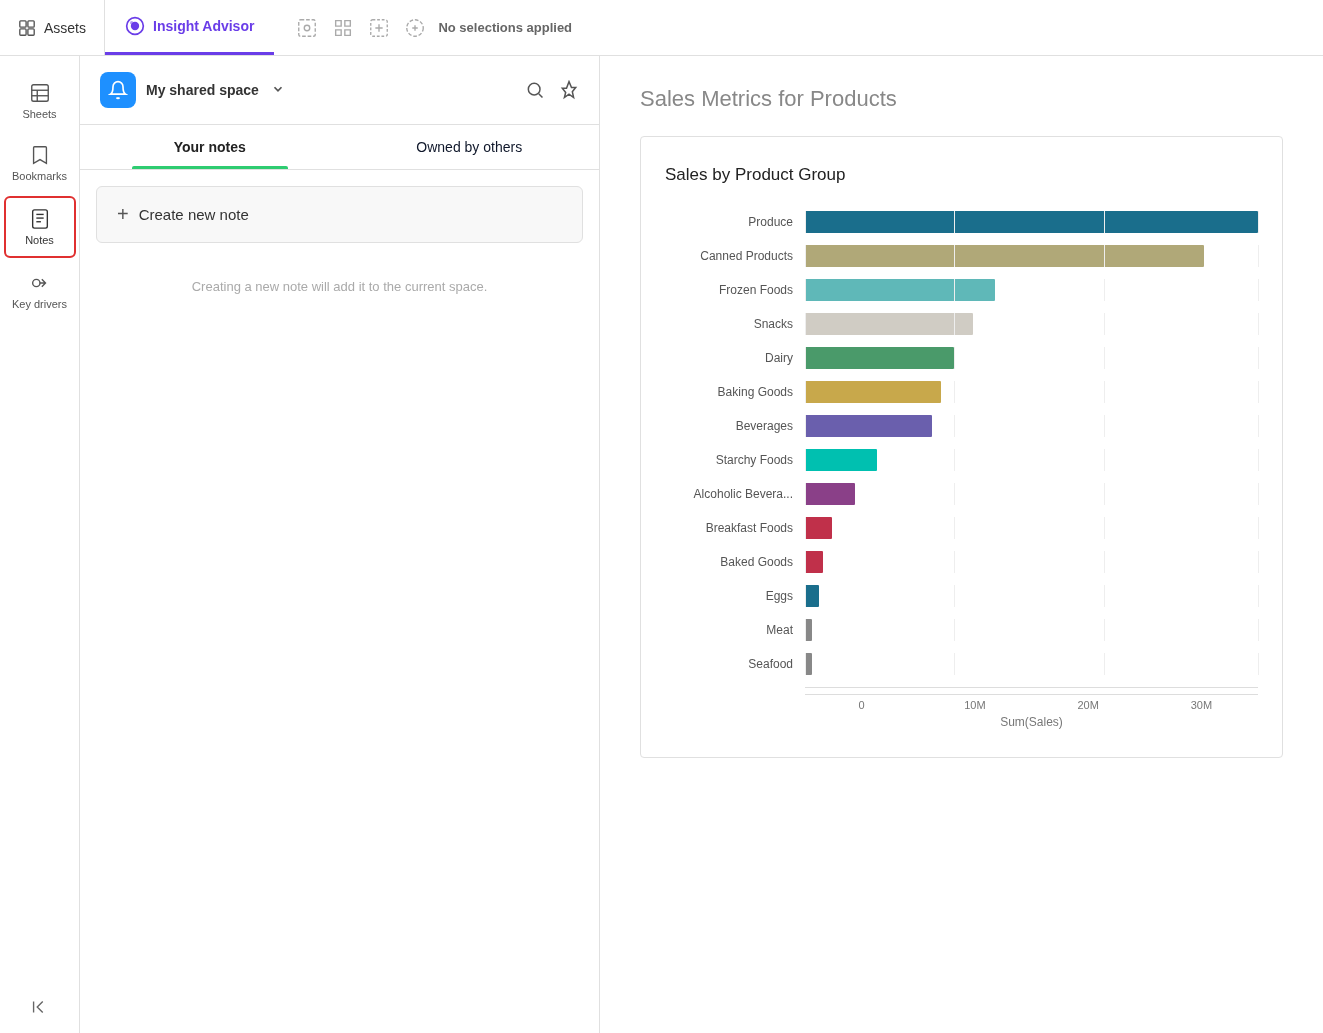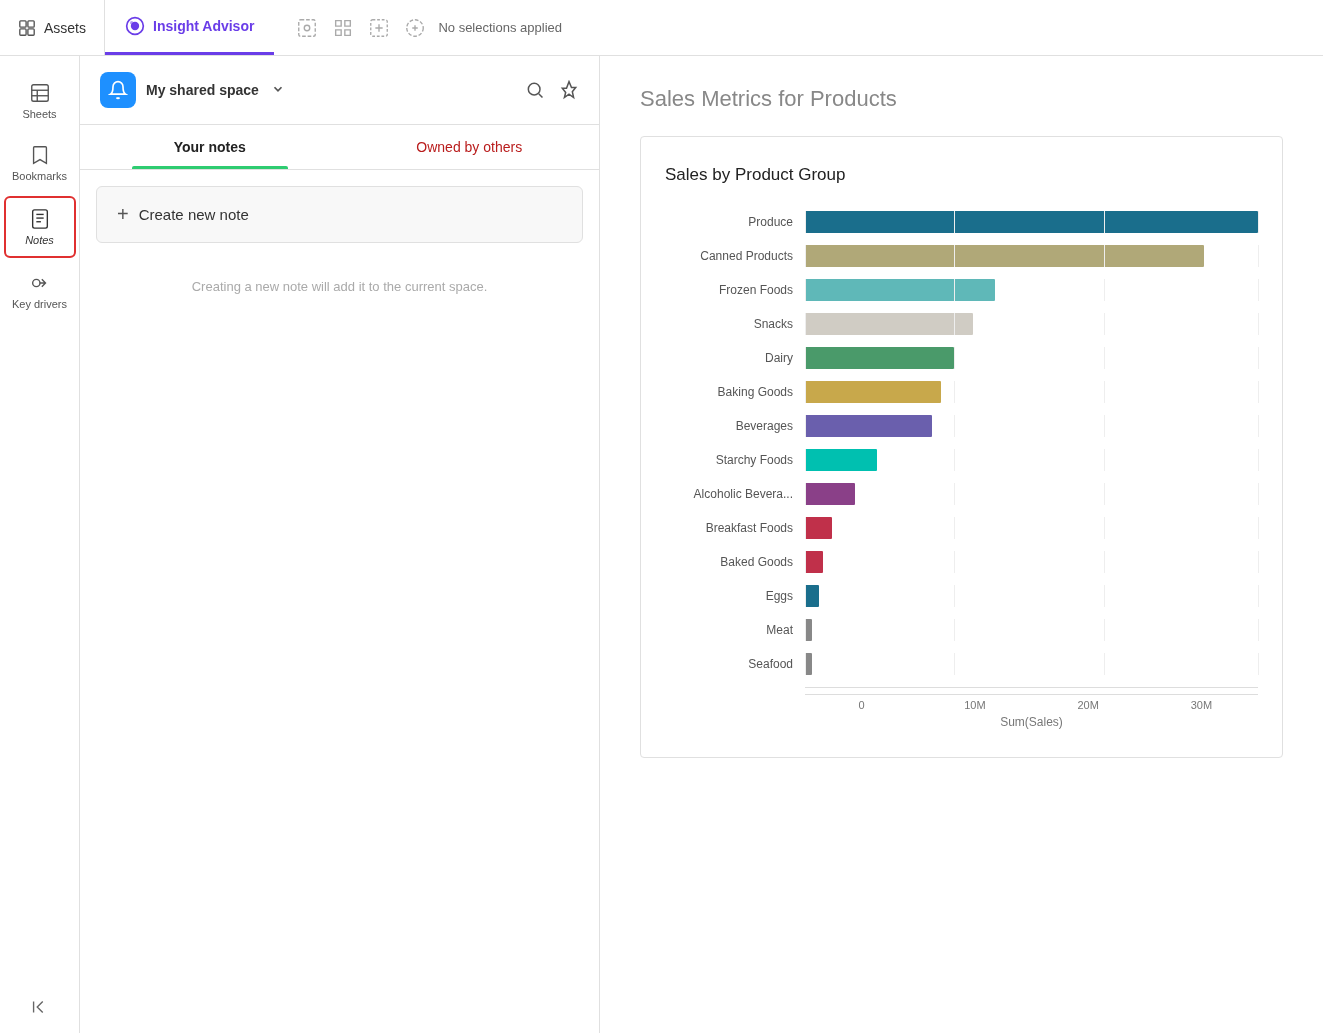--- a/index.html
+++ b/index.html
@@ -38,20 +38,21 @@
       border-bottom: 3px solid #6a3de8;
       cursor: pointer;
     }
     .topbar-insight svg { width: 20px; height: 20px; }
     .topbar-tools {
       display: flex;
       align-items: center;
       gap: 2px;
       padding: 0 16px;
       color: #999;
+      font-weight: bold;
     }
     .topbar-tools svg { width: 22px; height: 22px; color: #aaa; }
     .topbar-tools .tool-btn {
       width: 34px; height: 34px;
       display: flex; align-items: center; justify-content: center;
       border-radius: 4px; cursor: pointer;
     }
     .no-selections {
       display: flex; align-items: center; gap: 6px;
       font-size: 13px; color: #666; padding-left: 4px;
@@ -82,21 +83,20 @@
       width: 72px;
       border-radius: 6px;
       cursor: pointer;
       color: #555;
       font-size: 11px;
       gap: 4px;
     }
     .sidebar-icon-item.active {
       border: 2px solid #e03030;
       color: #333;
-      font-style: italic;
     }
     .sidebar-icon-item svg { width: 22px; height: 22px; }
     .sidebar-spacer { flex: 1; }
     .sidebar-collapse {
       padding: 12px;
       cursor: pointer;
       color: #666;
     }
 
     
@@ -132,21 +132,21 @@
     
     .notes-tabs {
       display: flex;
       border-bottom: 1px solid #e0e0e0;
     }
     .notes-tab {
       flex: 1;
       text-align: center;
       padding: 14px 0;
       font-size: 14px;
-      color: #b91c1c;
+      color: #0f172a;
       cursor: pointer;
       position: relative;
     }
     .notes-tab.active {
       font-weight: 700;
       color: #222;
     }
     .notes-tab.active::after {
       content: '';
       position: absolute;

